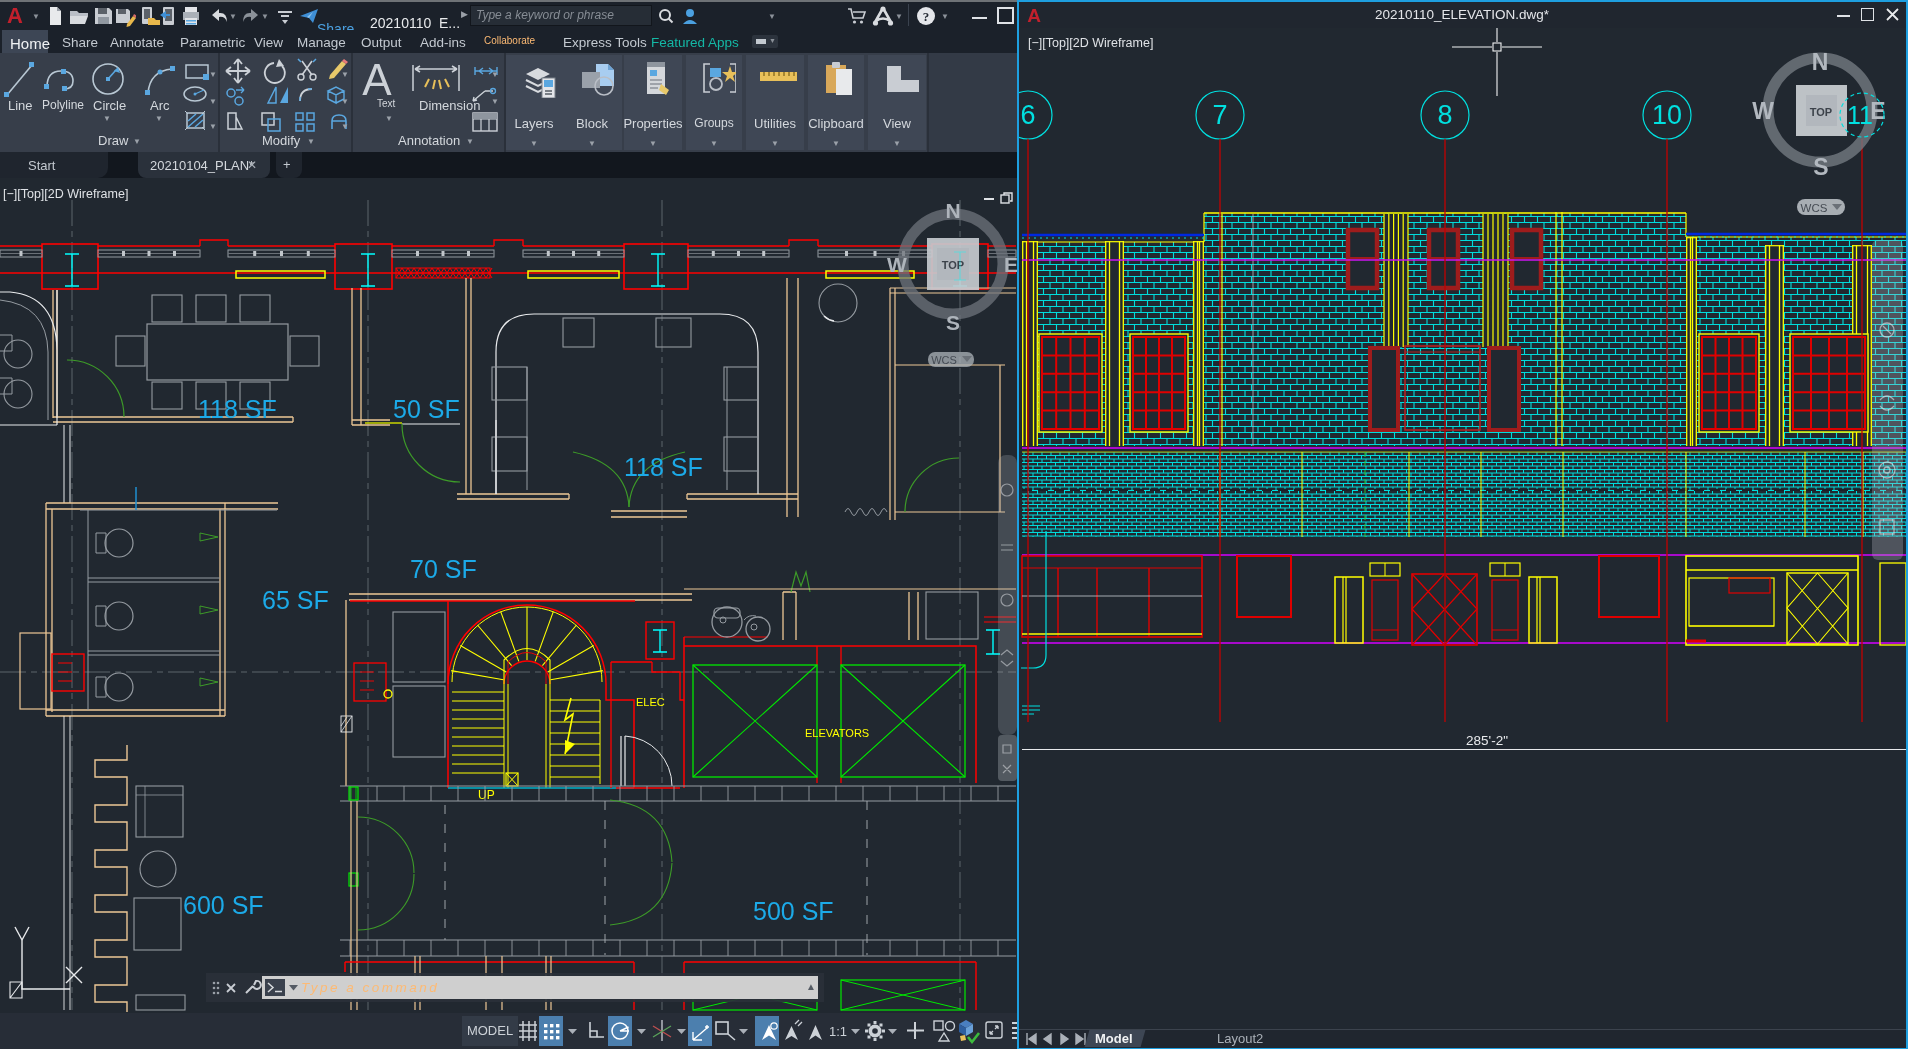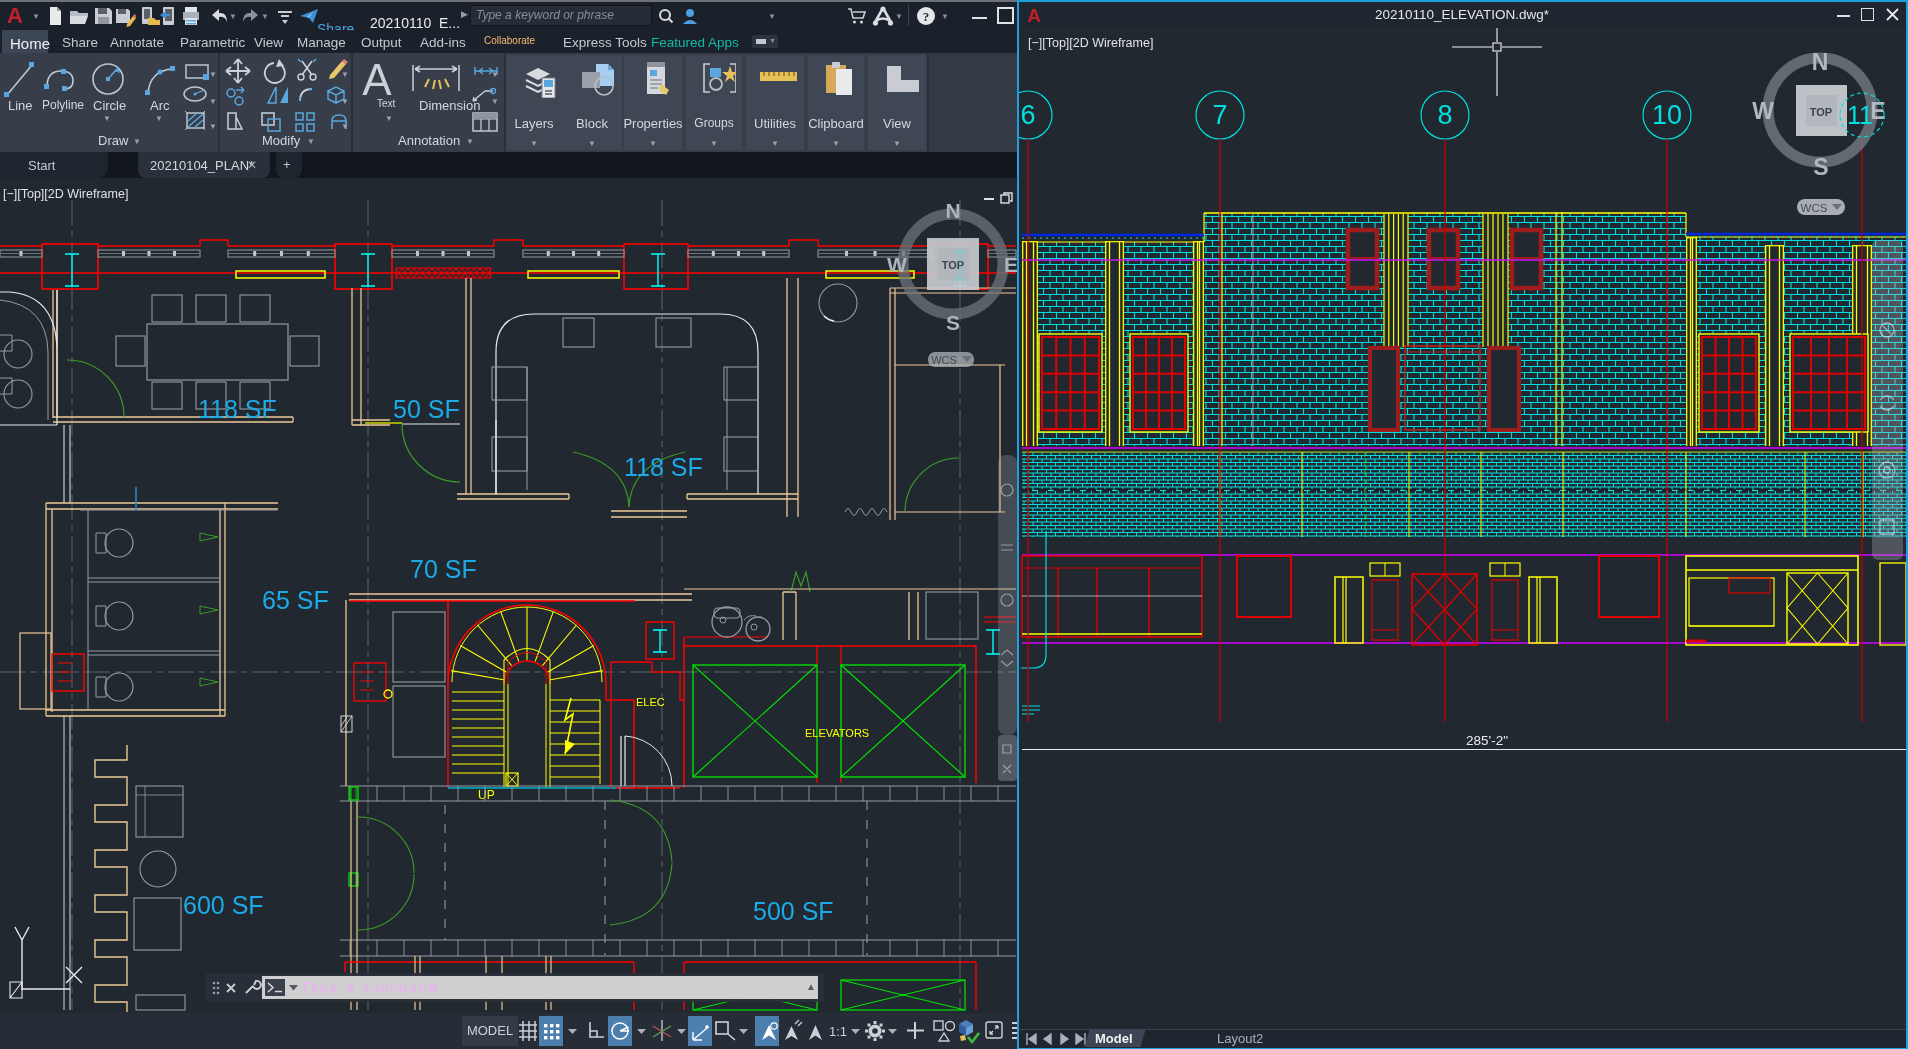--- a/index.html
+++ b/index.html
@@ -723,21 +723,21 @@
       </div>
       <div class="abs" style="left:262px;top:976px;width:556px;height:23px;background:#cfcfcf;z-index:7;"></div>
       <div class="abs" style="left:265px;top:978px;z-index:8;">
         <svg width="40" height="20">
           <rect x="0" y="1" width="20" height="17" fill="#3a414d"></rect>
           <path d="M3,5 l5,4.5 -5,4.5" fill="none" stroke="#d8dbdf" stroke-width="1.5"></path>
           <path d="M10,13.5 h7" stroke="#d8dbdf" stroke-width="1.5"></path>
           <path d="M24,7 l4.5,5.5 4.5,-5.5 z" fill="#555b64"></path>
         </svg>
       </div>
-      <div class="tx" style="left:301px;top:980px;color:#f0abfc;font-size:13.5px;font-style:italic;letter-spacing:2.5px;z-index:8;">Type a command</div>
+      <div class="tx" style="left:301px;top:980px;color:#fdba74;font-size:13.5px;font-style:italic;letter-spacing:2.5px;z-index:8;">Type a command</div>
       <div class="tx" style="left:806px;top:981px;color:#555b64;font-size:10px;z-index:8;">▲</div>
       <div class="abs" style="left:0;top:1013px;width:1017px;height:36px;background:#272d37;z-index:6;"></div>
       <svg class="abs" style="left:0;top:1013px;z-index:7;" width="1017" height="36" viewBox="0 1013 1017 36" fill="none">
         <rect x="462" y="1016" width="56" height="30" fill="#333b47"></rect>
         <text x="490" y="1035" text-anchor="middle" font-size="13" fill="#ccd1d7" font-family="Liberation Sans">MODEL</text>
         <path d="M519,1025 h18 M519,1031 h18 M519,1037 h18 M523,1021 v20 M529,1021 v20 M535,1021 v20" stroke="#ccd1d7" stroke-width="1.5"></path>
         <rect x="539" y="1016" width="24" height="30" fill="#4c7fae"></rect>
         <g fill="#fff">
           <rect x="544" y="1024" width="3.4" height="3.4"></rect>
           <rect x="544" y="1030" width="3.4" height="3.4"></rect>

